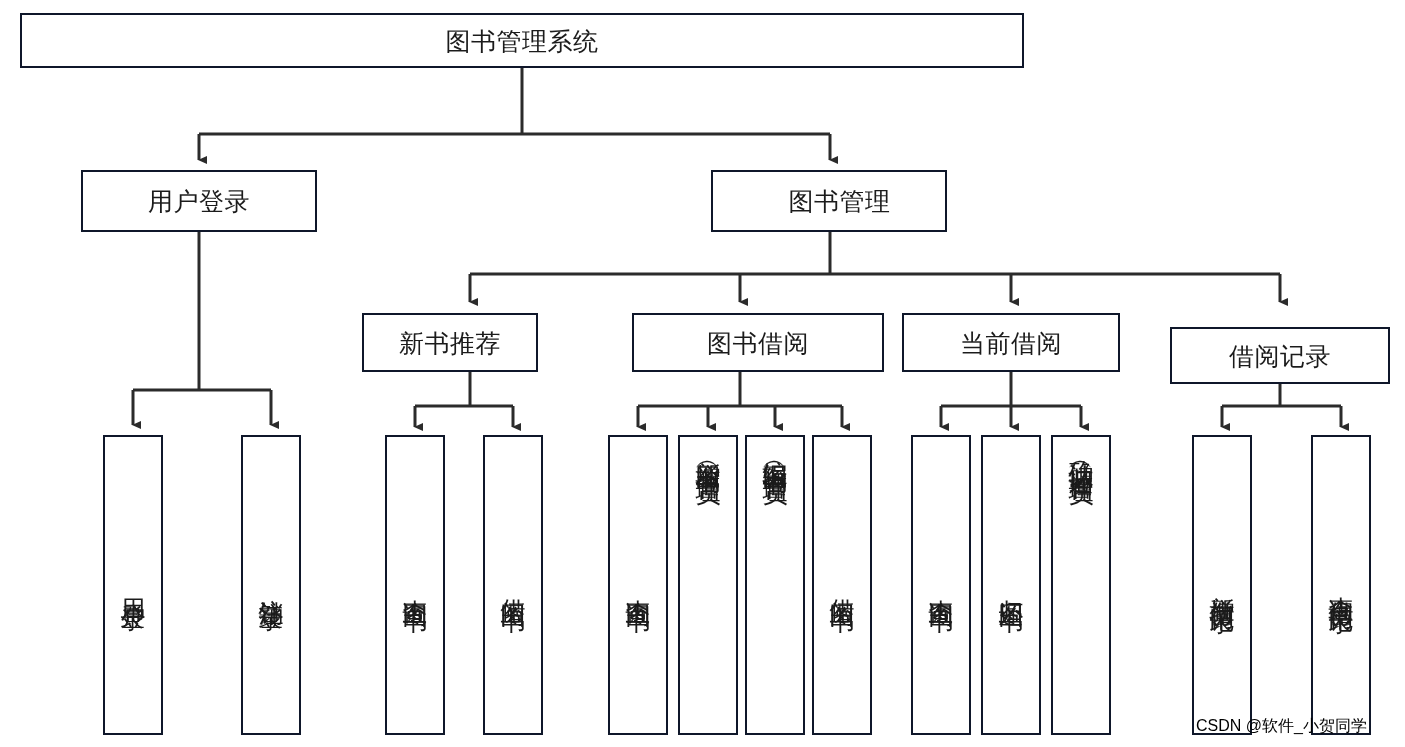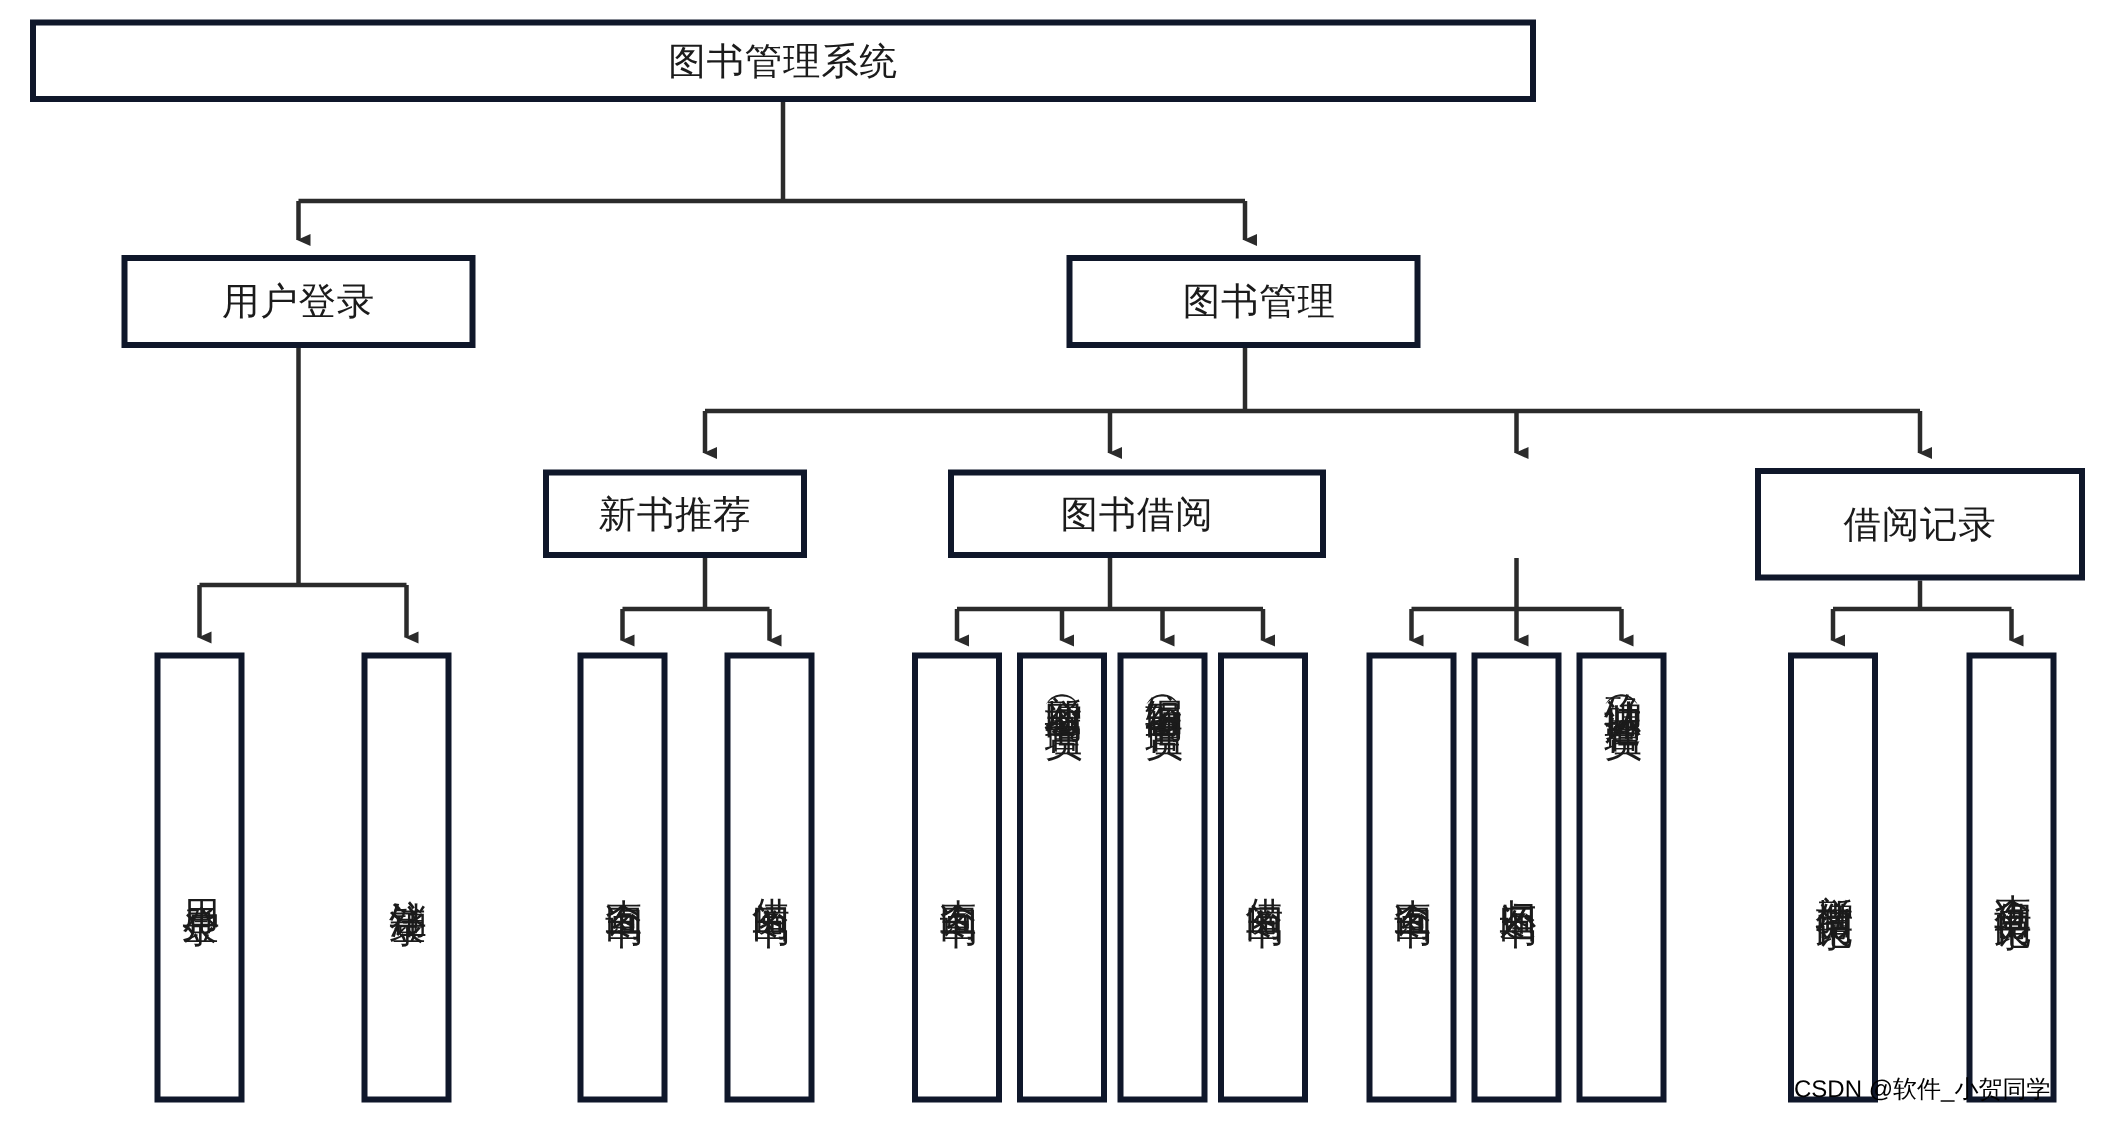--- a/index.html
+++ b/index.html
@@ -19,21 +19,21 @@
     position: absolute;
     left: 0;
     top: 0;
     width: 1405px;
     height: 747px;
     pointer-events: none;
   }
   .node {
     position: absolute;
     box-sizing: border-box;
-    border: 4px solid #0f172a;
+    border: 2px solid #0f172a;
     background: #ffffff;
     display: flex;
     align-items: center;
     justify-content: center;
     color: #1b1b1b;
     z-index: 2;
   }
   .node .label {
     display: block;
     text-align: center;
@@ -136,21 +136,24 @@
   <div class="node h" style="left:711px; top:170px; width:236px; height:62px;padding-left:21px;">
     <span class="label">图书管理</span>
   </div>
 
   <div class="node h" style="left:362px; top:313px; width:176px; height:59px;">
     <span class="label">新书推荐</span>
   </div>
   <div class="node h" style="left:632px; top:313px; width:252px; height:59px;">
     <span class="label">图书借阅</span>
   </div>
-  <div class="node h" style="left:1170px; top:312px; width:220px; height:75px;">
+  <div class="node h" style="left:902px; top:313px; width:218px; height:59px;">
+    <span class="label">当前借阅</span>
+  </div>
+  <div class="node h" style="left:1170px; top:327px; width:220px; height:57px;">
     <span class="label">借阅记录</span>
   </div>
 
   <div class="node v mid" style="left:103px; top:435px; width:60px; height:300px;">
     <span class="label">用户登录</span>
   </div>
   <div class="node v mid" style="left:241px; top:435px; width:60px; height:300px;">
     <span class="label">注销登录</span>
   </div>
 

